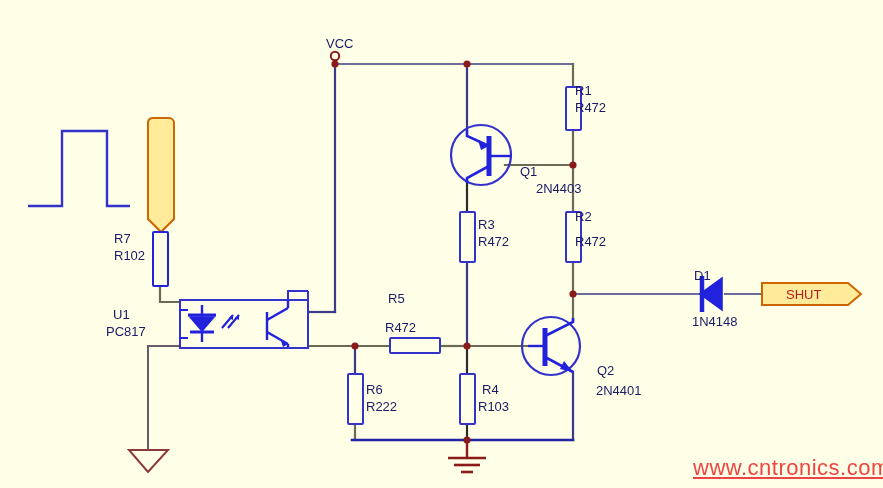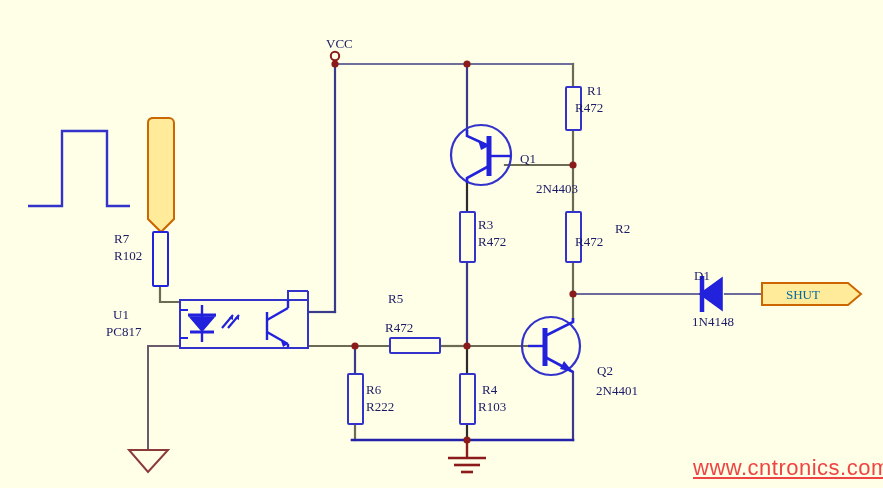--- a/index.html
+++ b/index.html
@@ -6,43 +6,43 @@
   body{
     width:883px;height:488px;
     background:#fffee6;
     font-family:"Liberation Serif", serif;
     overflow:hidden;
     position:relative;
   }
   #sheet{position:absolute;left:0;top:0;width:883px;height:488px;}
   .lbl{
     position:absolute;
-    font-family:Liberation Serif, serif;
+    font-family:Liberation Sans, sans-serif;
     font-size:13px;
     color:#1a1a66;
     white-space:pre;
     line-height:15px;
     letter-spacing:0px;
   }
   .lbl.two{line-height:17px;}
   .watermark{
     position:absolute;
     left:693px;top:455px;
     font-family:"Liberation Sans", sans-serif;
     font-size:22px;
     color:#ef4444;
     letter-spacing:0.5px;
     white-space:pre;
     text-decoration:underline;
   }
   .flagtxt{
     position:absolute;
-    font-family:Liberation Serif, serif;
+    font-family:Liberation Sans, sans-serif;
     font-size:13px;
-    color:#0369a1;
+    color:#b91c1c;
     white-space:pre;
   }
 </style>
 </head>
 <body>
 
 <svg id="sheet" viewBox="0 0 883 488" xmlns="http://www.w3.org/2000/svg">
 
   <rect x="0" y="0" width="883" height="488" fill="#fffee6"></rect>
 
@@ -217,39 +217,39 @@
 </svg>
 
 <div class="lbl" style="left:326px;top:36px;">VCC</div>
 
 <div class="lbl two" style="left:114px;top:230px;">R7</div>
 <div class="lbl two" style="left:114px;top:247px;">R102</div>
 
 <div class="lbl two" style="left:113px;top:306px;">U1</div>
 <div class="lbl two" style="left:106px;top:323px;">PC817</div>
 
-<div class="lbl two" style="left:575px;top:82px;margin-left:12px;">R1</div>
+<div class="lbl two" style="left:575px;top:82px;">R1</div>
 <div class="lbl two" style="left:575px;top:99px;">R472</div>
 
-<div class="lbl two" style="left:575px;top:220px;margin-left:40px;">R2</div>
+<div class="lbl two" style="left:575px;top:208px;">R2</div>
 <div class="lbl two" style="left:575px;top:233px;">R472</div>
 
 <div class="lbl two" style="left:478px;top:216px;">R3</div>
 <div class="lbl two" style="left:478px;top:233px;">R472</div>
 
 <div class="lbl two" style="left:482px;top:381px;">R4</div>
 <div class="lbl two" style="left:478px;top:398px;">R103</div>
 
 <div class="lbl two" style="left:388px;top:290px;">R5</div>
 <div class="lbl two" style="left:385px;top:319px;">R472</div>
 
 <div class="lbl two" style="left:366px;top:381px;">R6</div>
 <div class="lbl two" style="left:366px;top:398px;">R222</div>
 
-<div class="lbl two" style="left:520px;top:150px;">Q1</div>
+<div class="lbl two" style="left:520px;top:163px;">Q1</div>
 <div class="lbl two" style="left:520px;top:180px;margin-left:16px;">2N4403</div>
 
 <div class="lbl two" style="left:597px;top:362px;text-align:center;">Q2</div>
 <div class="lbl two" style="left:596px;top:382px;">2N4401</div>
 
 <div class="lbl" style="left:694px;top:268px;">D1</div>
 <div class="lbl" style="left:692px;top:314px;">1N4148</div>
 
 <div class="flagtxt" style="left:786px;top:287px;">SHUT</div>
 

